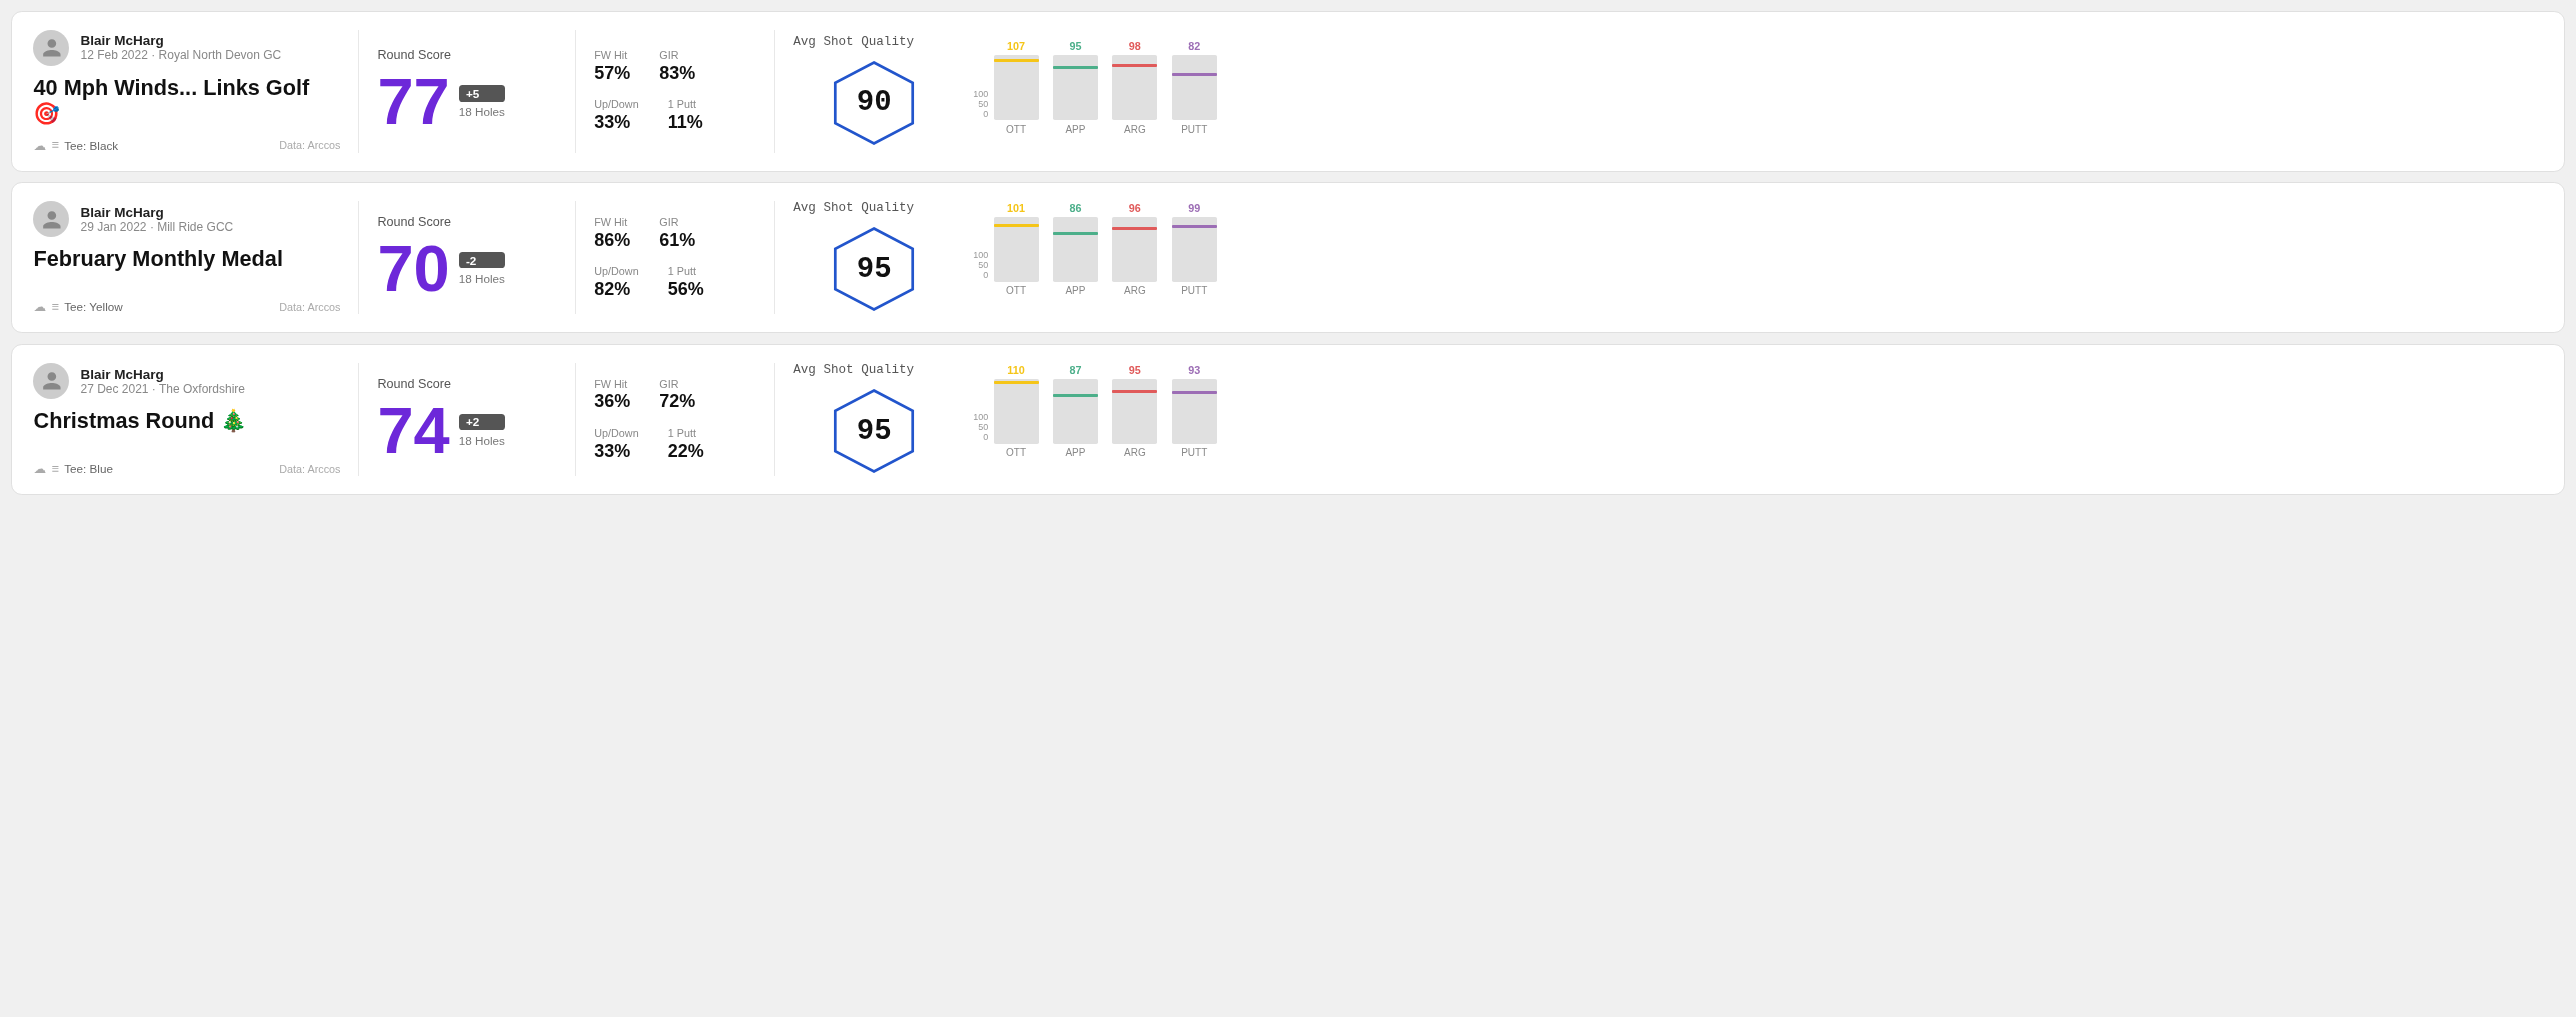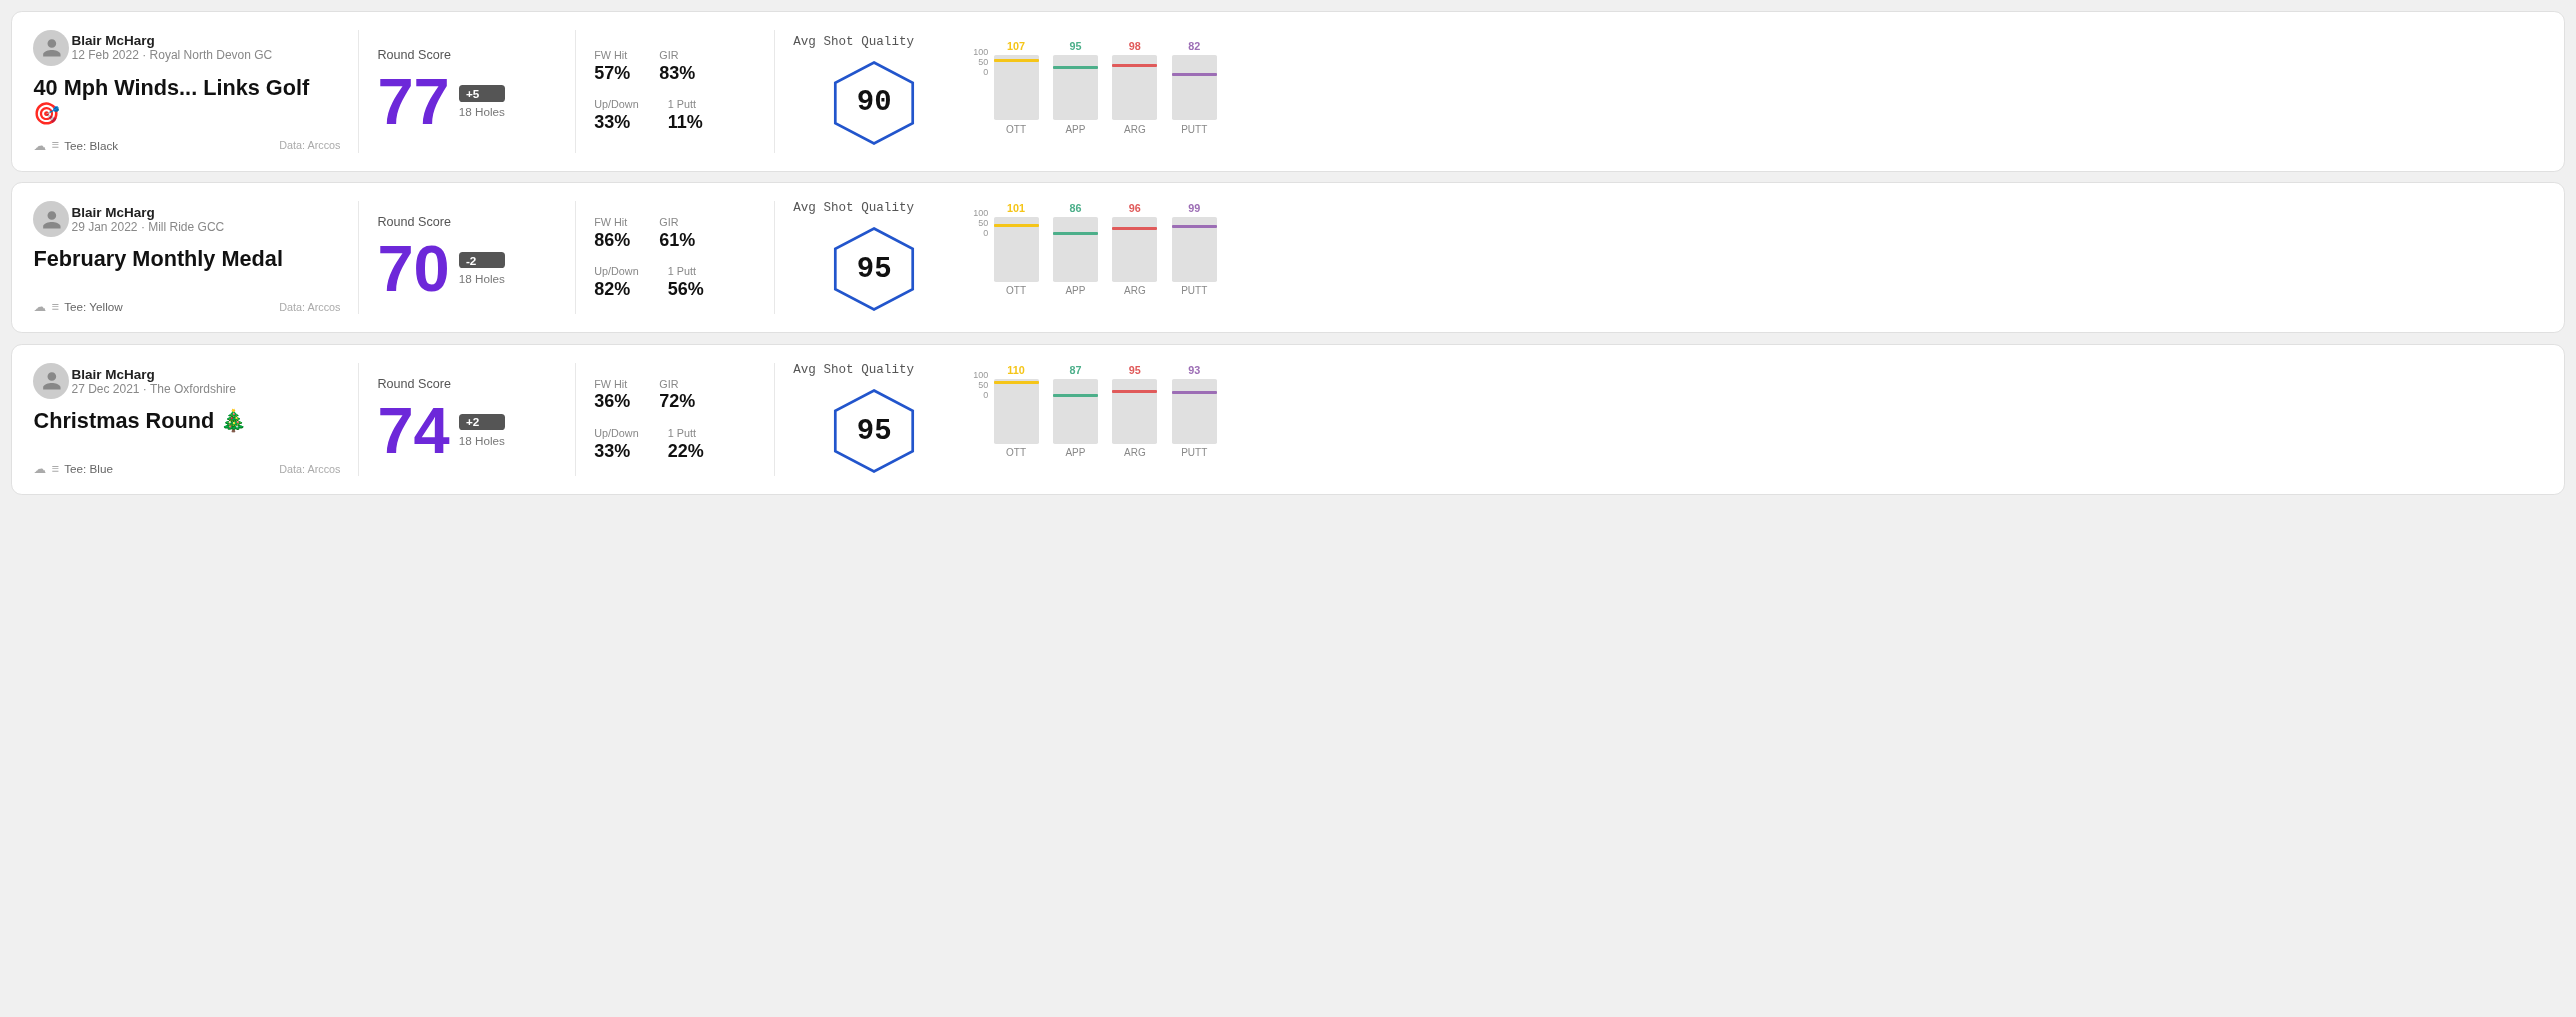--- a/index.html
+++ b/index.html
@@ -22,21 +22,21 @@
     .left-section {
       width: 307px;
       flex-shrink: 0;
       display: flex;
       flex-direction: column;
       justify-content: space-between;
     }
     .user-row {
       display: flex;
       align-items: center;
-      gap: 2px;
+      gap: 11px;
       margin-bottom: 9px;
     }
     .avatar {
       width: 36px;
       height: 36px;
       border-radius: 50%;
       background: #ccc;
       display: flex;
       align-items: center;
       justify-content: center;
@@ -159,21 +159,21 @@
     }
     .chart-area {
       display: flex;
       align-items: flex-end;
       position: relative;
       height: 90px;
     }
     .y-axis-labels {
       display: flex;
       flex-direction: column;
-      justify-content: flex-start;
+      justify-content: flex-end;
       height: 72px;
       margin-right: 5.4px;
       align-self: flex-end;
       margin-bottom: 16px;
     }
     .y-tick { font-size: 9px; color: #999; text-align: right; }
     .bars-container {
       display: flex;
       gap: 14.4px;
       align-items: flex-end;

